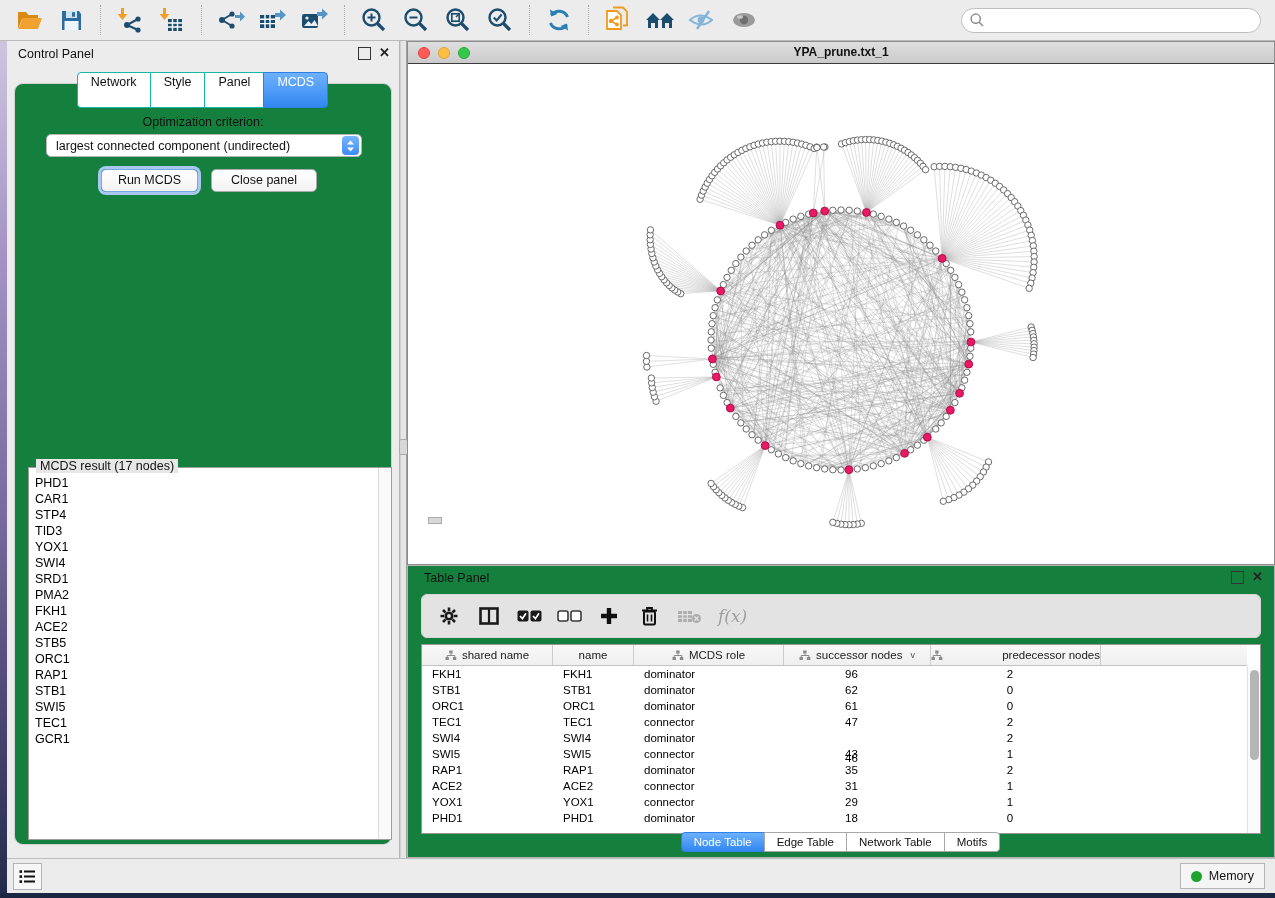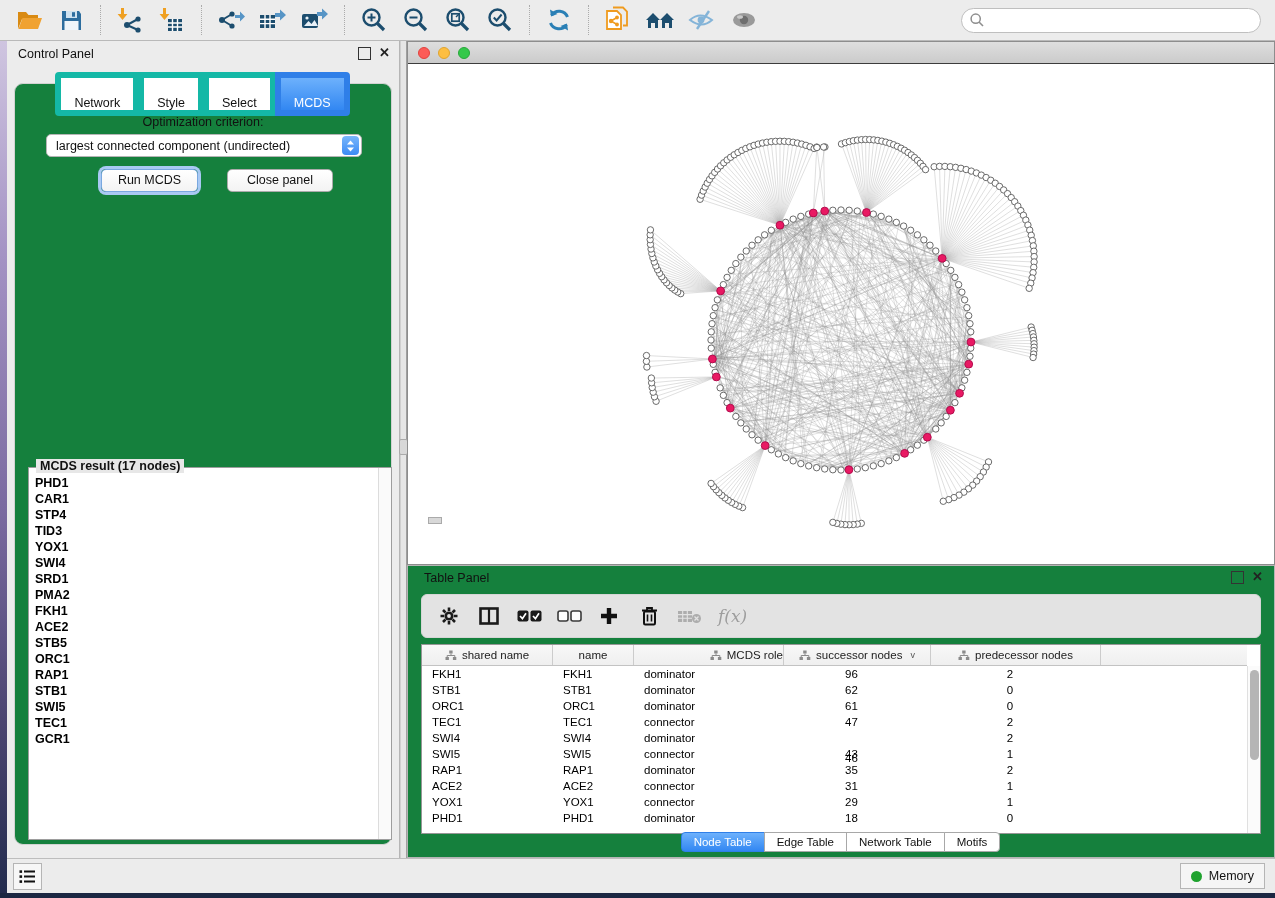--- a/index.html
+++ b/index.html
@@ -17,39 +17,39 @@
     border:1px solid #bfbfbf;border-radius:13px;display:flex;align-items:center;padding:0 8px;}
   .searchbox input{border:none;outline:none;flex:1;font-size:12px;background:transparent;margin-left:5px;}
   
   .cp{position:absolute;left:7px;top:41px;width:393px;height:817px;background:#ececec;border-right:1px solid #b5b5b5;}
   .cp-header{position:absolute;left:0;top:0;width:100%;height:26px;}
   .cp-title{position:absolute;left:11px;top:6px;font-size:12.5px;color:#111;}
   .win-btn{position:absolute;top:6px;width:13px;height:13px;font-size:11px;line-height:12px;text-align:center;color:#222;cursor:default;}
   .cp-float{right:28px;border:1.5px solid #333;}
   .cp-close{right:8px;font-weight:bold;font-size:13px;}
   .cp-tabs{position:absolute;left:0;top:31px;width:100%;display:flex;justify-content:center;z-index:3;}
-  .cp-tab{background:#fff;border:6px solid #14b8a6;margin-left:-1px;height:36px;line-height:19px;
-    padding:16px 13px;font-size:12.5px;color:#111;cursor:default;}
+  .cp-tab{background:#fff;border:1px solid #14b8a6;margin-left:-1px;height:36px;line-height:19px;
+    padding:0 13px;font-size:12.5px;color:#111;cursor:default;}
   .cp-tab:first-child{border-radius:4px 0 0 4px;}
   .cp-tab:last-child{border-radius:0 4px 4px 0;}
   .cp-tab.sel{background:linear-gradient(#6db1fc,#3287f2);border-color:#2f7fe8;color:#fff;}
   .cp-body{position:absolute;left:7px;right:7px;top:42px;bottom:13px;background:#15803d;
     border:1px solid #d2d2d2;border-radius:9px;}
   .opt-label{position:absolute;left:0;top:31px;width:100%;text-align:center;font-size:12.5px;color:#111;}
   .criterion{position:absolute;left:31px;top:50px;width:316px;height:23px;background:#fff;
     border:1px solid #b5b5b5;border-radius:5px;display:flex;align-items:center;cursor:default;}
   .criterion .val{flex:1;font-size:12.5px;padding-left:9px;color:#111;white-space:nowrap;}
   .criterion .stepper{width:17px;height:19px;margin-right:2px;border-radius:4px;
     background:linear-gradient(#79b6fb,#3c8bf5);display:flex;flex-direction:column;align-items:center;justify-content:center;}
   .criterion .stepper svg{display:block;}
   .btn{position:absolute;height:23px;background:linear-gradient(#ffffff,#f3f3f3);border:1px solid #ababab;
     border-radius:5px;font-size:12.5px;color:#111;text-align:center;line-height:21px;cursor:default;}
   .btn-run{left:86px;top:85px;width:97px;box-shadow:0 0 0 3px #a9c9f3;border-color:#7aa8e0;}
-  .btn-closepanel{left:196px;top:85px;width:106px;margin-left:16px;}
-  .groupbox{position:absolute;left:13px;top:383px;width:364px;height:373px;border:1px solid #9d9d9d;background:#fff;font-weight:bold;}
+  .btn-closepanel{left:196px;top:85px;width:106px;}
+  .groupbox{position:absolute;left:13px;top:383px;width:364px;height:373px;border:1px solid #9d9d9d;background:#fff;}
   .groupbox-title{position:absolute;top:-9px;left:7px;background:#e7e7e7;padding:0 4px;font-size:12.5px;color:#111;}
   .mcds-list{position:absolute;left:0;top:3px;bottom:0;right:13px;overflow:hidden;padding:4px 0 0 6px;}
   .mcds-item{font-size:12.5px;line-height:16px;color:#000;}
   .list-scroll{position:absolute;right:0;top:0;bottom:0;width:13px;background:#fafafa;border-left:1px solid #dcdcdc;}
   
   .vsplit{position:absolute;left:400px;top:41px;width:7px;height:817px;background:#e6e6e6;
     border-left:1px solid #cfcfcf;border-right:1px solid #9f9f9f;}
   .vsplit .grip{position:absolute;left:-2px;top:398px;width:9px;height:16px;background:#d8d8d8;
     border:1px solid #aaa;border-radius:2px;}
   
@@ -244,21 +244,21 @@
 
 <div class="cp">
   <div class="cp-header">
     <span class="cp-title">Control Panel</span>
     <span class="win-btn cp-float"></span>
     <span class="win-btn cp-close">✕</span>
   </div>
   <div class="cp-tabs">
     <span class="cp-tab">Network</span>
     <span class="cp-tab">Style</span>
-    <span class="cp-tab">Select</span>
+    <span class="cp-tab">Panel</span>
     <span class="cp-tab sel">MCDS</span>
   </div>
   <div class="cp-body">
     <div class="opt-label">Optimization criterion:</div>
     <div class="criterion">
       <span class="val">largest connected component (undirected)</span>
       <span class="stepper">
         <svg width="9" height="12" viewBox="0 0 9 12">
             <path d="M4.5 0.5 L8 4.5 H1 Z" fill="#fff"></path>
             <path d="M4.5 11.5 L1 7.5 H8 Z" fill="#fff"></path>
@@ -295,20 +295,21 @@
 
 <div class="vsplit">
     <div class="grip"></div>
   </div>
 
 <div class="net">
   <div class="net-titlebar">
     <span class="tl tl-red"></span>
     <span class="tl tl-yellow"></span>
     <span class="tl tl-green"></span>
+    <span class="net-title">YPA_prune.txt_1</span>
   </div>
   <div class="net-canvas">
     <svg id="netsvg" width="866" height="500" viewBox="0 0 866 500">
         <g stroke="#8f8f8f" stroke-width="0.7" stroke-opacity="0.38">
           <line x1="312.6368239747007" y1="226.88069771359926" x2="553.2729816246346" y2="325.3397394715489"></line>
           <line x1="312.6368239747007" y1="226.88069771359926" x2="561.6340085944677" y2="257.20394102694894"></line>
           <line x1="312.6368239747007" y1="226.88069771359926" x2="392.07400678667375" y2="152.61011759668958"></line>
           <line x1="312.6368239747007" y1="226.88069771359926" x2="304.1783624100409" y2="258.5361605412432"></line>
           <line x1="312.6368239747007" y1="226.88069771359926" x2="325.24058721529576" y2="348.71800984828803"></line>
           <line x1="312.6368239747007" y1="226.88069771359926" x2="305.9149946001829" y2="303.3751968491273"></line>
@@ -1313,40 +1314,40 @@
             <rect x="4.2" y="0.5" width="3.4" height="3" fill="#8a8a8a"></rect>
             <rect x="0.5" y="7" width="3.4" height="3" fill="#8a8a8a"></rect>
             <rect x="7.9" y="7" width="3.4" height="3" fill="#8a8a8a"></rect>
             <path d="M6 3.5 v2 M2.2 7 V5.5 h7.6 V7" fill="none" stroke="#8a8a8a" stroke-width="1"></path>
           </svg>
           <span>shared name</span>
         </div>
         <div class="th" style="width: 81px;">
           <span>name</span>
         </div>
-        <div class="th" style="width: 150px; justify-content: flex-end;">
+        <div class="th" style="width: 150px;">
           <svg width="12" height="11" viewBox="0 0 12 11">
             <rect x="4.2" y="0.5" width="3.4" height="3" fill="#8a8a8a"></rect>
             <rect x="0.5" y="7" width="3.4" height="3" fill="#8a8a8a"></rect>
             <rect x="7.9" y="7" width="3.4" height="3" fill="#8a8a8a"></rect>
             <path d="M6 3.5 v2 M2.2 7 V5.5 h7.6 V7" fill="none" stroke="#8a8a8a" stroke-width="1"></path>
           </svg>
           <span>MCDS role</span>
         </div>
         <div class="th" style="width: 147px;">
           <svg width="12" height="11" viewBox="0 0 12 11">
             <rect x="4.2" y="0.5" width="3.4" height="3" fill="#8a8a8a"></rect>
             <rect x="0.5" y="7" width="3.4" height="3" fill="#8a8a8a"></rect>
             <rect x="7.9" y="7" width="3.4" height="3" fill="#8a8a8a"></rect>
             <path d="M6 3.5 v2 M2.2 7 V5.5 h7.6 V7" fill="none" stroke="#8a8a8a" stroke-width="1"></path>
           </svg>
           <span>successor nodes</span>
           <span class="sort">v</span>
         </div>
-        <div class="th" style="width: 170px;">
+        <div class="th" style="width: 170px; justify-content: space-between;">
           <svg width="12" height="11" viewBox="0 0 12 11">
             <rect x="4.2" y="0.5" width="3.4" height="3" fill="#8a8a8a"></rect>
             <rect x="0.5" y="7" width="3.4" height="3" fill="#8a8a8a"></rect>
             <rect x="7.9" y="7" width="3.4" height="3" fill="#8a8a8a"></rect>
             <path d="M6 3.5 v2 M2.2 7 V5.5 h7.6 V7" fill="none" stroke="#8a8a8a" stroke-width="1"></path>
           </svg>
           <span>predecessor nodes</span>
         </div>
         <div class="th" style="flex: 1 1 0%; border-right: none;"></div>
       </div>

